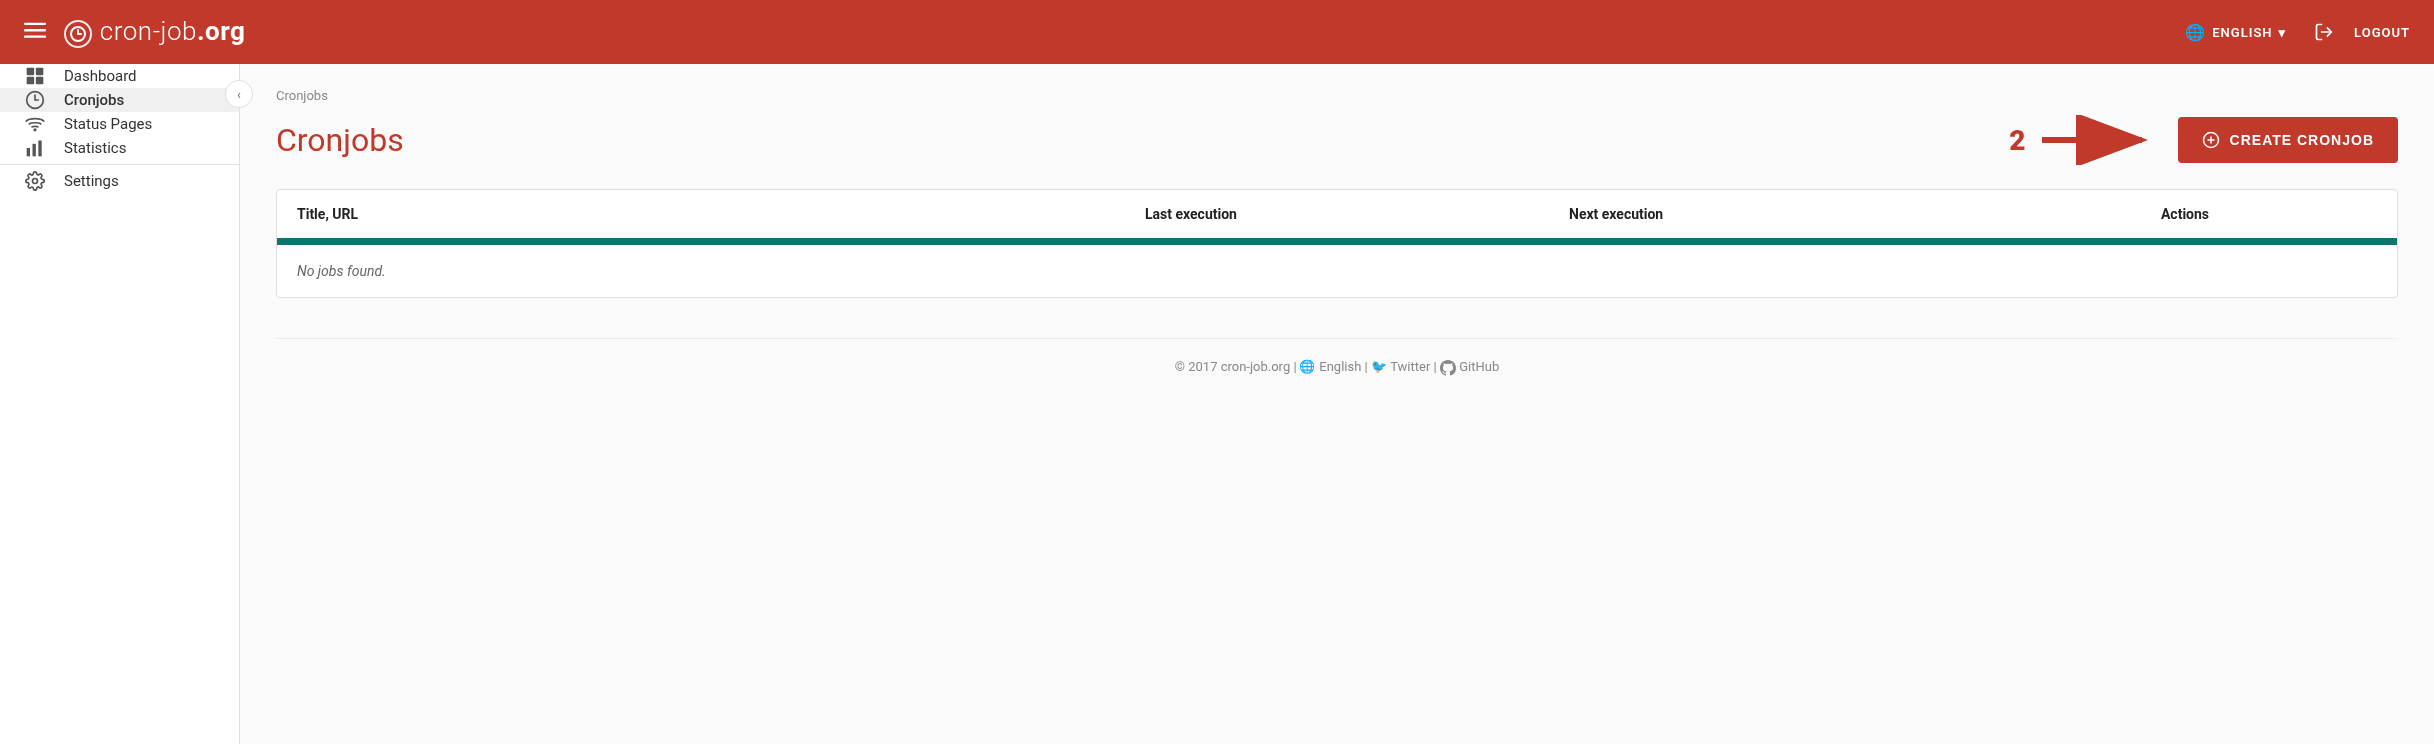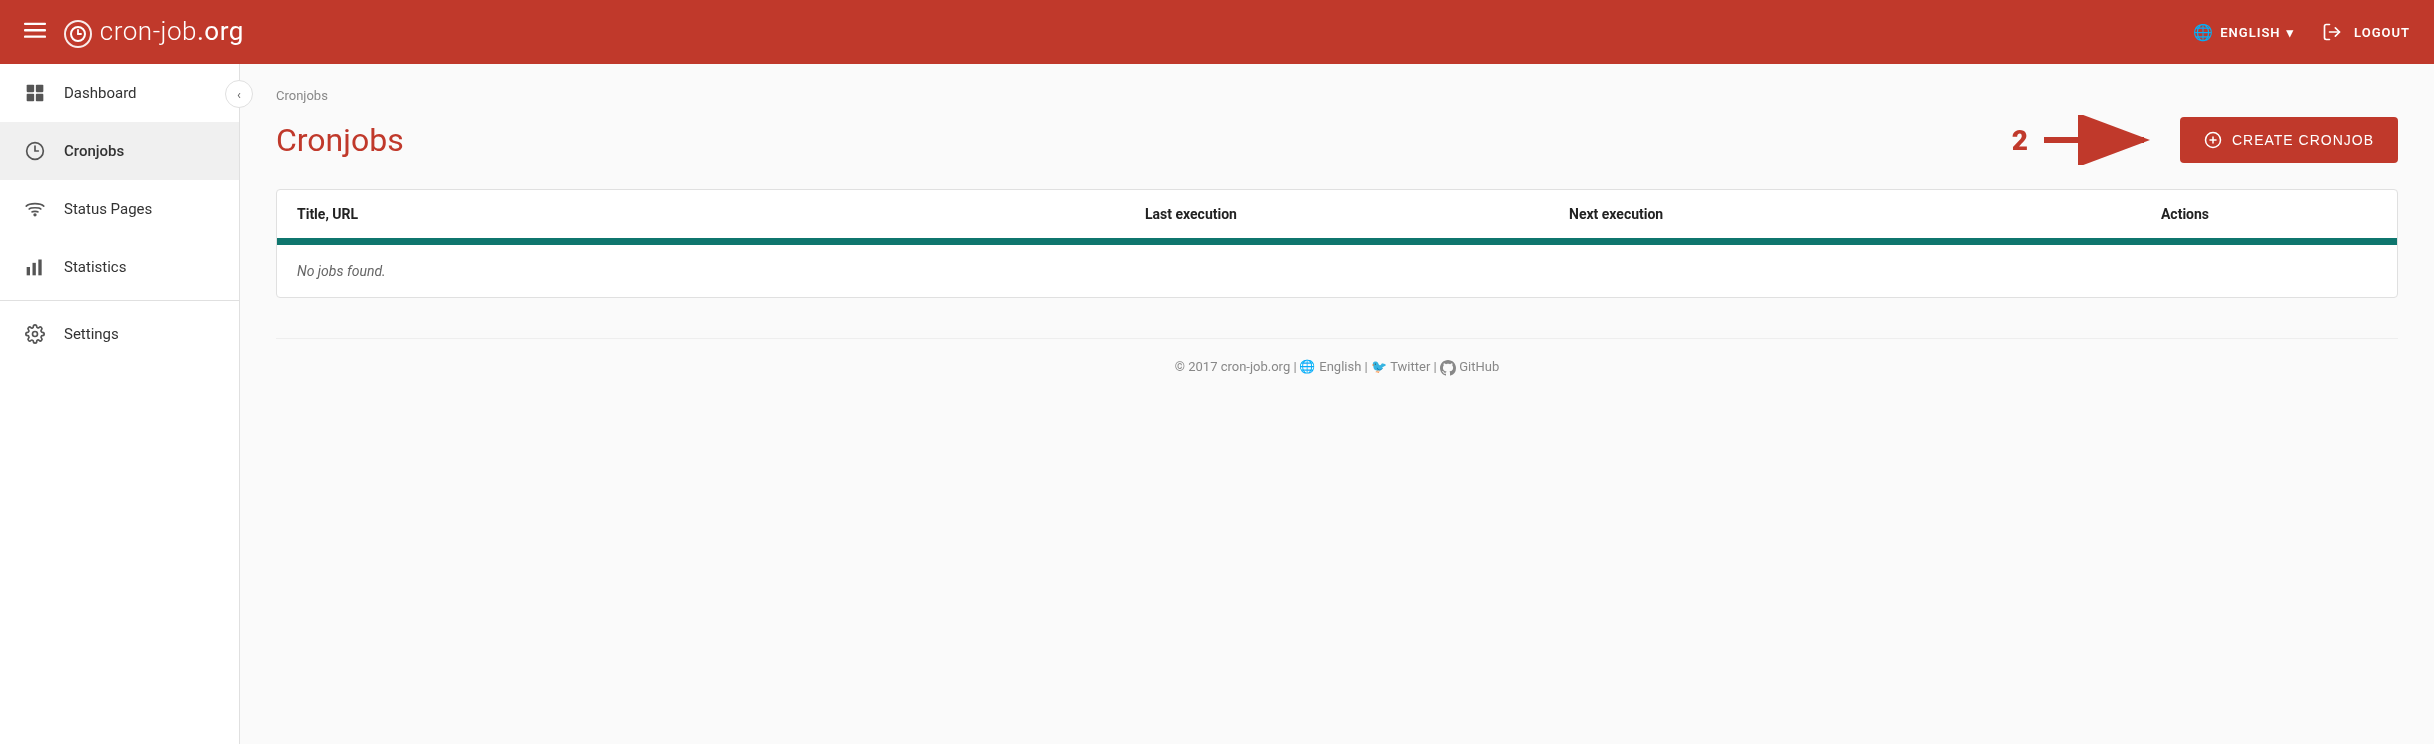--- a/index.html
+++ b/index.html
@@ -23,41 +23,41 @@
       color: white;
     }
     .header-logo {
       font-size: 26px;
       font-weight: 300;
       color: white;
       letter-spacing: 0.5px;
       flex: 1;
     }
     .header-logo span.bold {
-      font-weight: 400;
+      font-weight: 700;
     }
     .header-right {
       display: flex;
       align-items: center;
       gap: 28px;
     }
     .header-lang {
       display: flex;
       align-items: center;
       gap: 6px;
       font-size: 13px;
       font-weight: 600;
       letter-spacing: 1px;
       cursor: pointer;
       color: white;
     }
     .header-logout {
       display: flex;
       align-items: center;
-      gap: 12px;
+      gap: 20px;
       font-size: 13px;
       font-weight: 600;
       letter-spacing: 1px;
       cursor: pointer;
       color: white;
     }
 
     
     .layout {
       display: flex;
@@ -89,21 +89,21 @@
       justify-content: center;
       cursor: pointer;
       font-size: 13px;
       color: #666;
       z-index: 5;
     }
     .sidebar-item {
       display: flex;
       align-items: center;
       gap: 18px;
-      padding: 18px 24px;
+      padding: 1px 24px;
       cursor: pointer;
       font-size: 15px;
       color: #333;
       font-weight: 400;
       transition: background 0.15s;
     }
     .sidebar-item.active { background: #f0f0f0; font-weight: 500; }
     .sidebar-item .icon {
       width: 22px;
       height: 22px;
@@ -144,21 +144,21 @@
       flex: 1;
     }
 
     
     .create-btn {
       background: #c0392b;
       color: white;
       border: none;
       padding: 14px 24px;
       font-size: 14px;
-      font-weight: 400;
+      font-weight: 700;
       letter-spacing: 1px;
       border-radius: 4px;
       cursor: pointer;
       display: flex;
       align-items: center;
       gap: 10px;
       white-space: nowrap;
     }
 
     

